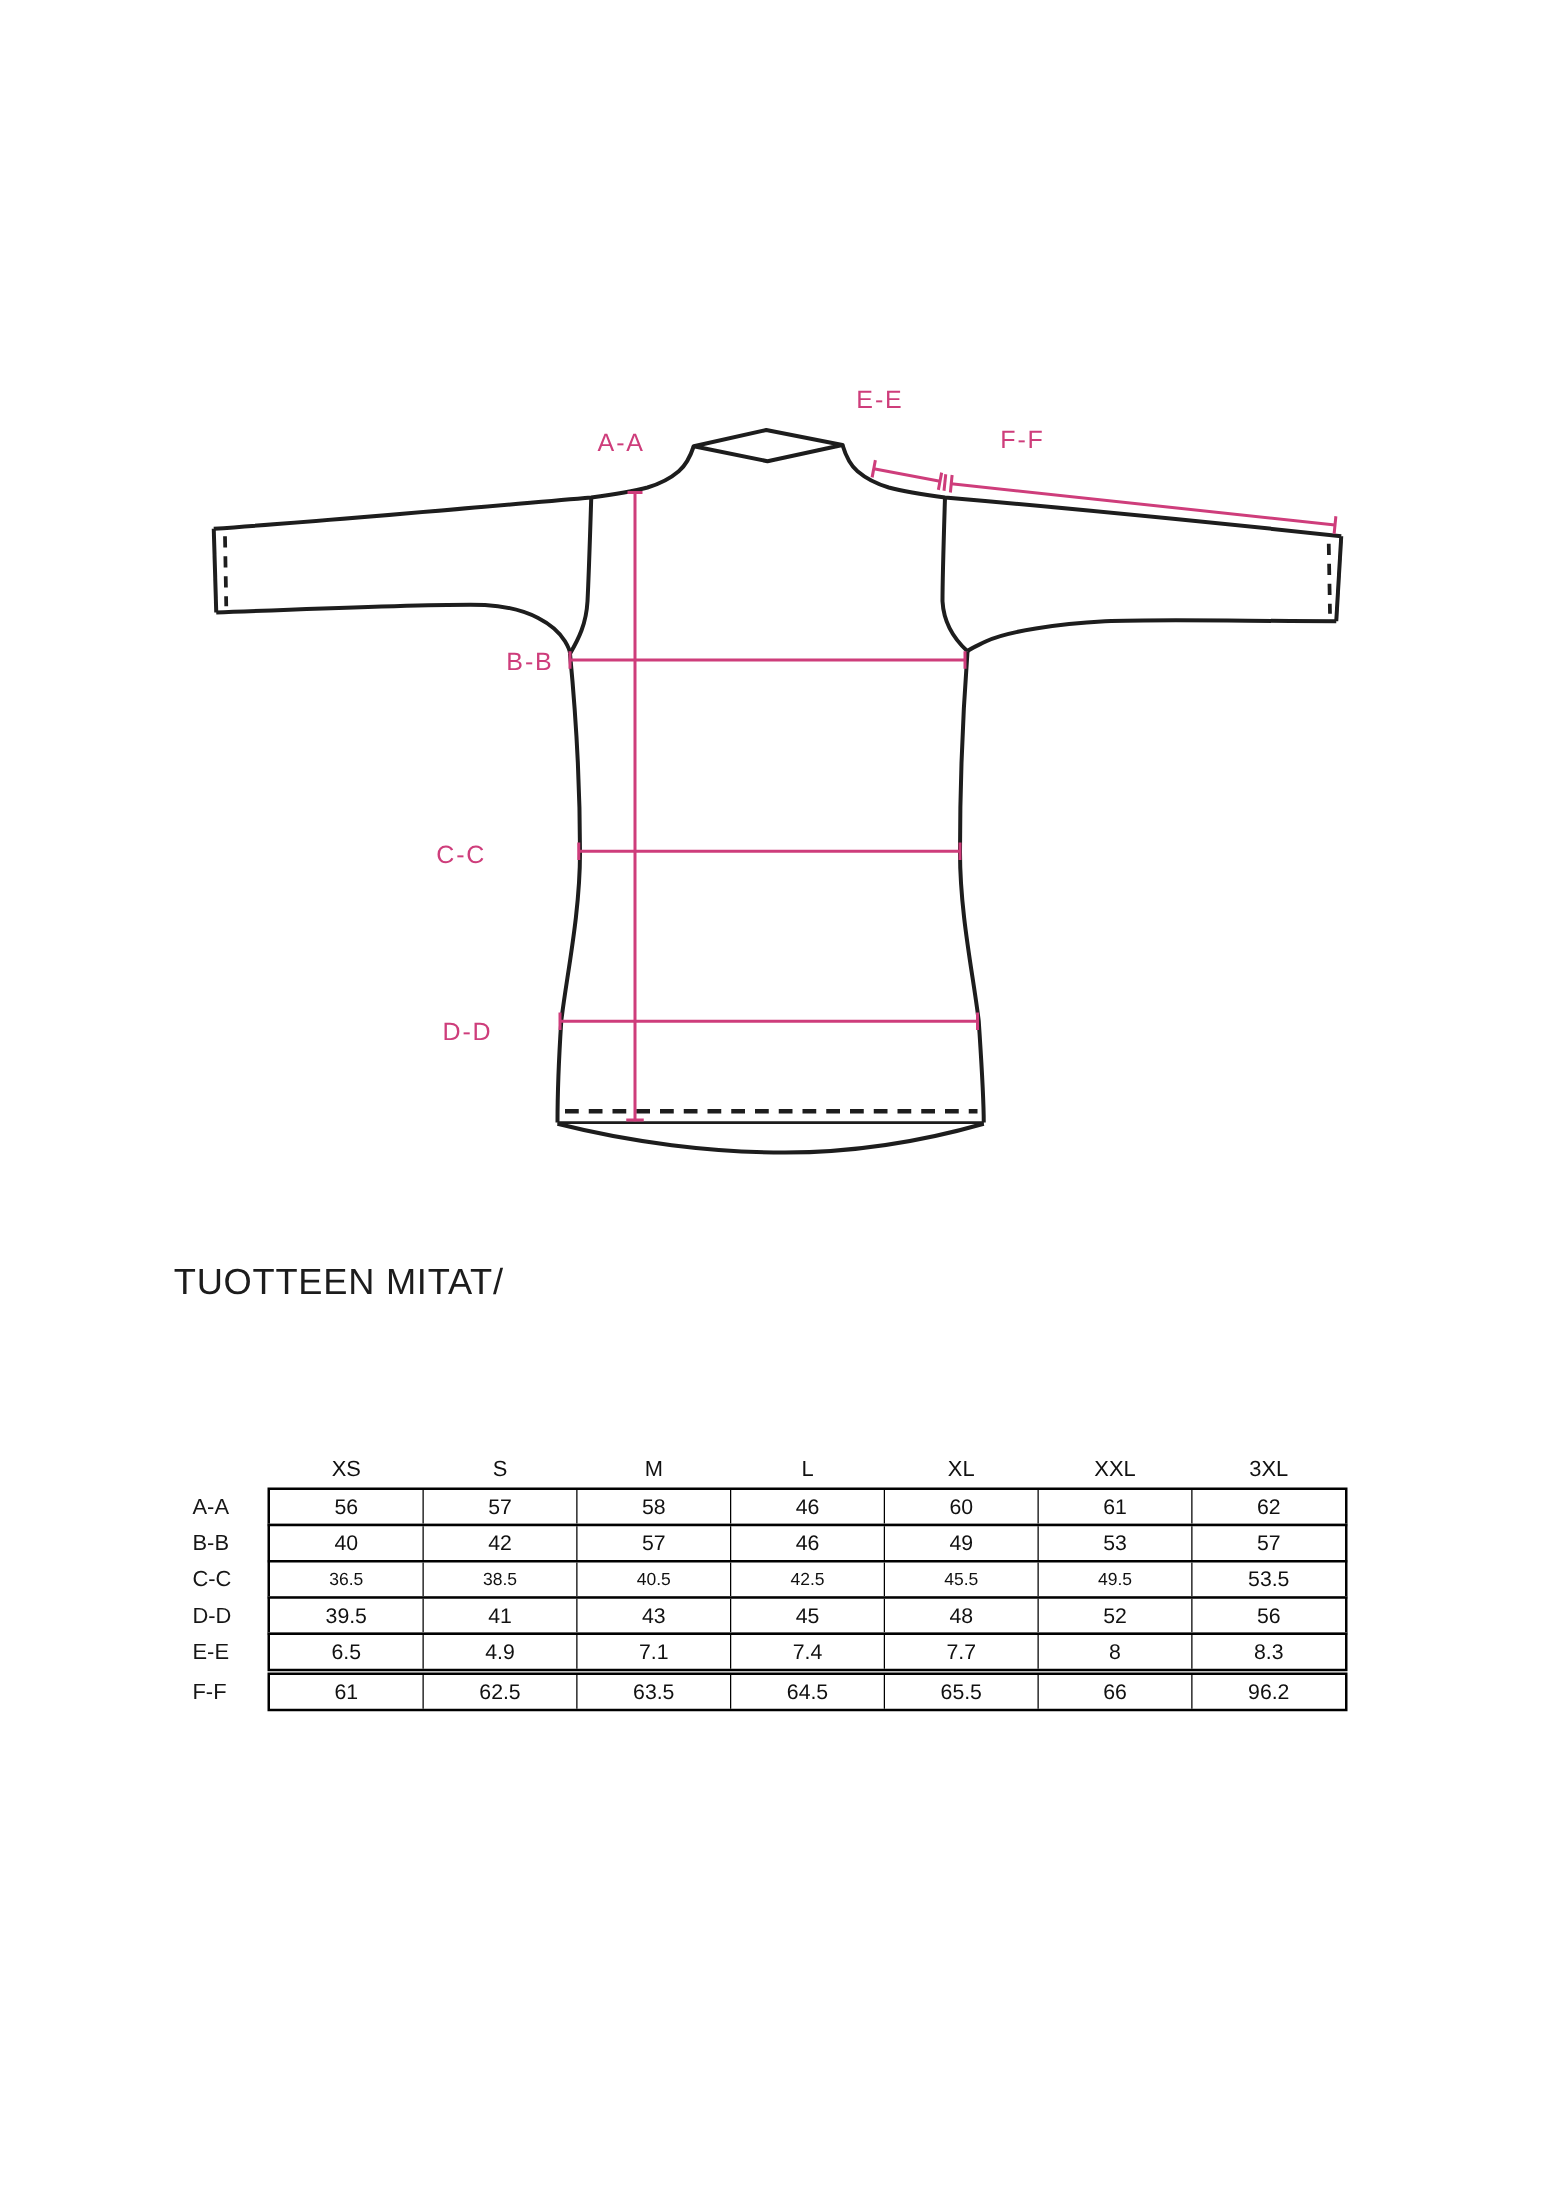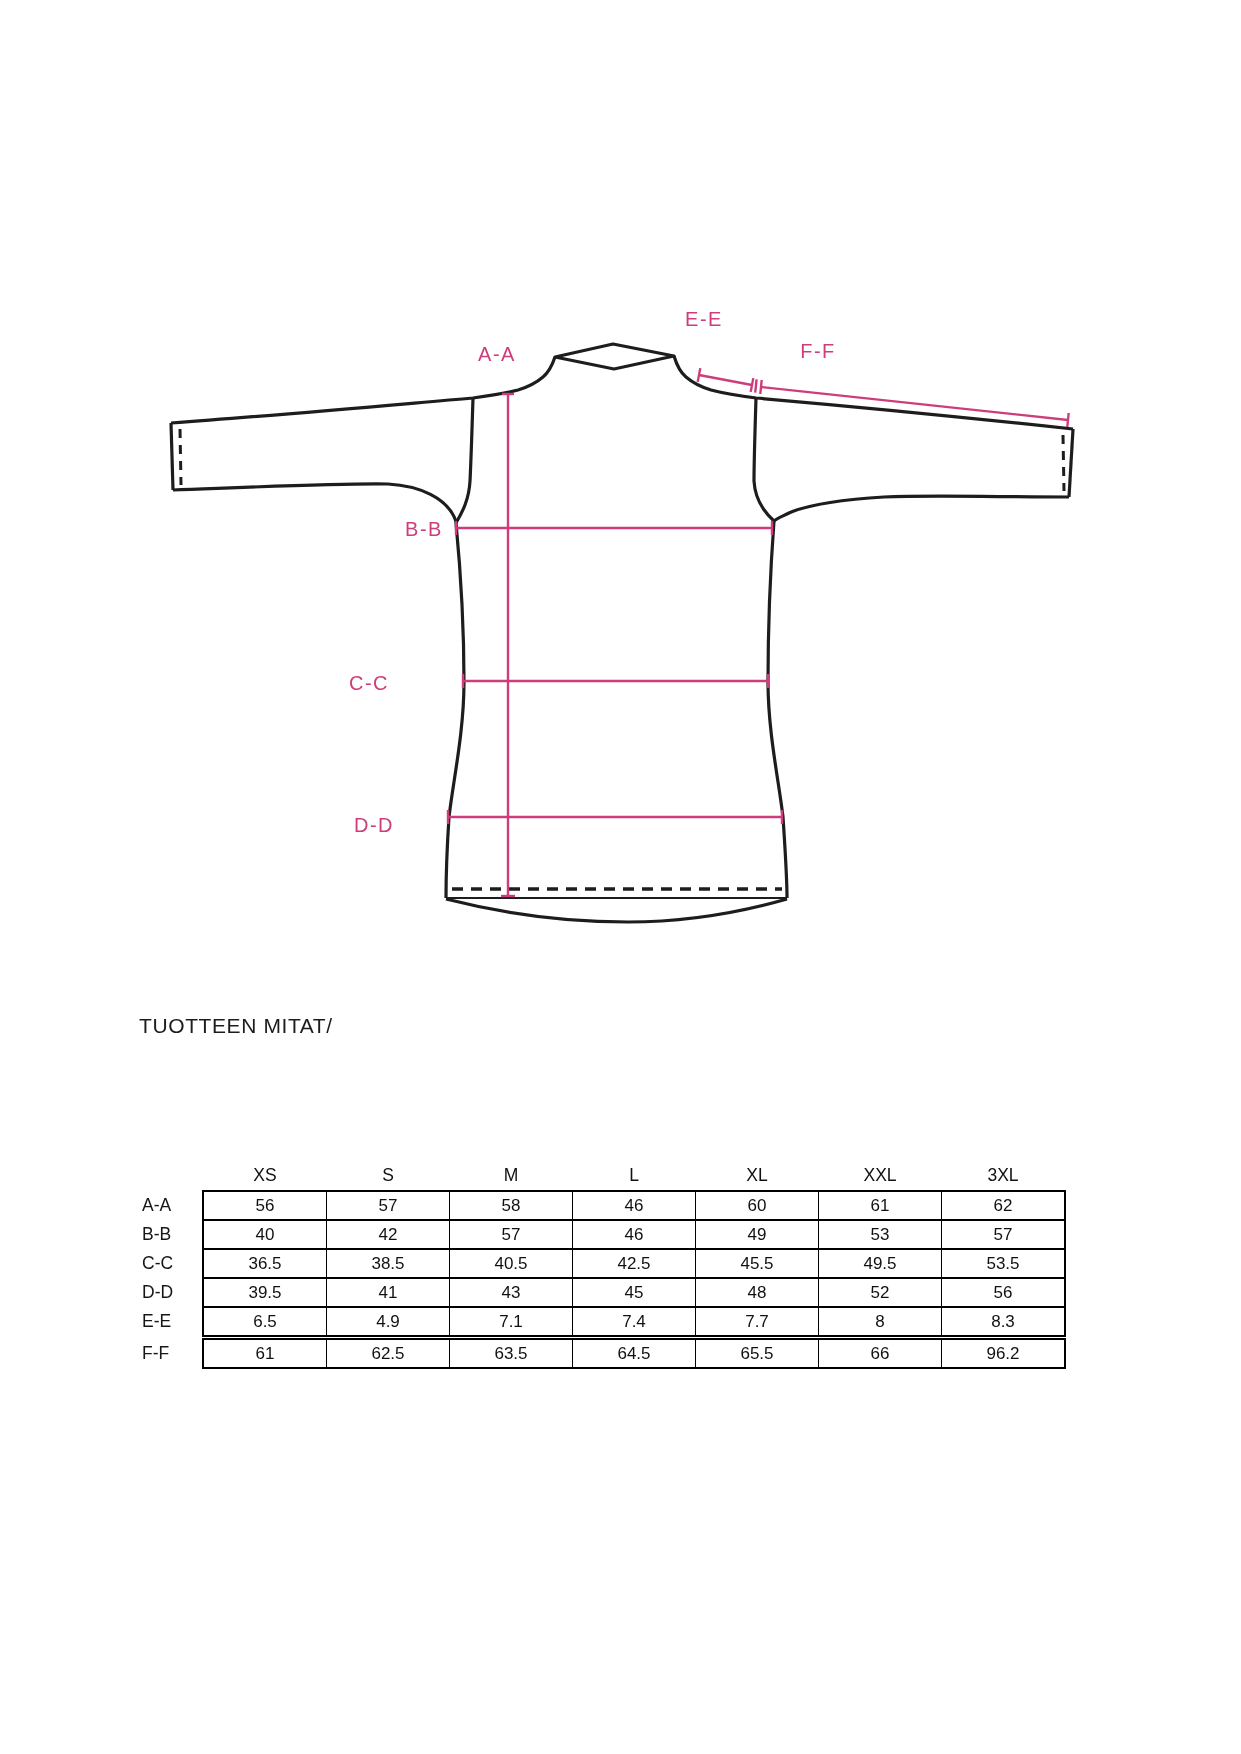--- a/index.html
+++ b/index.html
@@ -13,31 +13,31 @@
   .diagram-svg{position:absolute;left:0;top:0;}
   .m-label{
     font-family:"Liberation Sans", sans-serif;
     font-size:20px;
     letter-spacing:1.5px;
     font-weight:400;
   }
   .title-block{
     position:absolute;left:139px;top:1008px;
     color:#1c1c1c;
-    font-size:21px;
+    font-size:29px;
     line-height:36px;
     letter-spacing:0.6px;
     font-weight:400;
   }
   .size-table{
     position:absolute;left:142px;top:1160px;
     color:#111111;
     font-size:17px;
   }
-  .trow{display:flex;align-items:flex-end;}
+  .trow{display:flex;align-items:flex-end;margin-left:12px;}
   .rlabel{
     width:60px;
     line-height:31px;
     font-size:17.5px;
     color:#161616;
     text-align:left;
   }
   .rbox{
     display:flex;
     border:2px solid #000000;
@@ -49,21 +49,21 @@
     line-height:27px;
     text-align:center;
   }
   .cell + .cell{border-left:1.5px solid #000000;}
   .trow + .trow{margin-top:-2px;}
   .trow.gap-row{margin-top:1px;}
   .thead .rbox{border-color:transparent;}
   .thead .cell{height:26px;line-height:26px;font-size:17.5px;}
   .thead .cell + .cell{border-left-color:transparent;}
   .thead{margin-bottom:2px;}
-  .alt-num{font-size:17px;}
+  .alt-num{font-size:14px;}
 </style>
 </head>
 <body>
 
 <div class="page">
 
   <svg class="diagram-svg" width="1241" height="980" viewBox="0 0 1241 980">
 
     <g fill="none" stroke-width="3.2" stroke-linecap="butt" stroke-linejoin="round" stroke="#1d1d1d">
 

